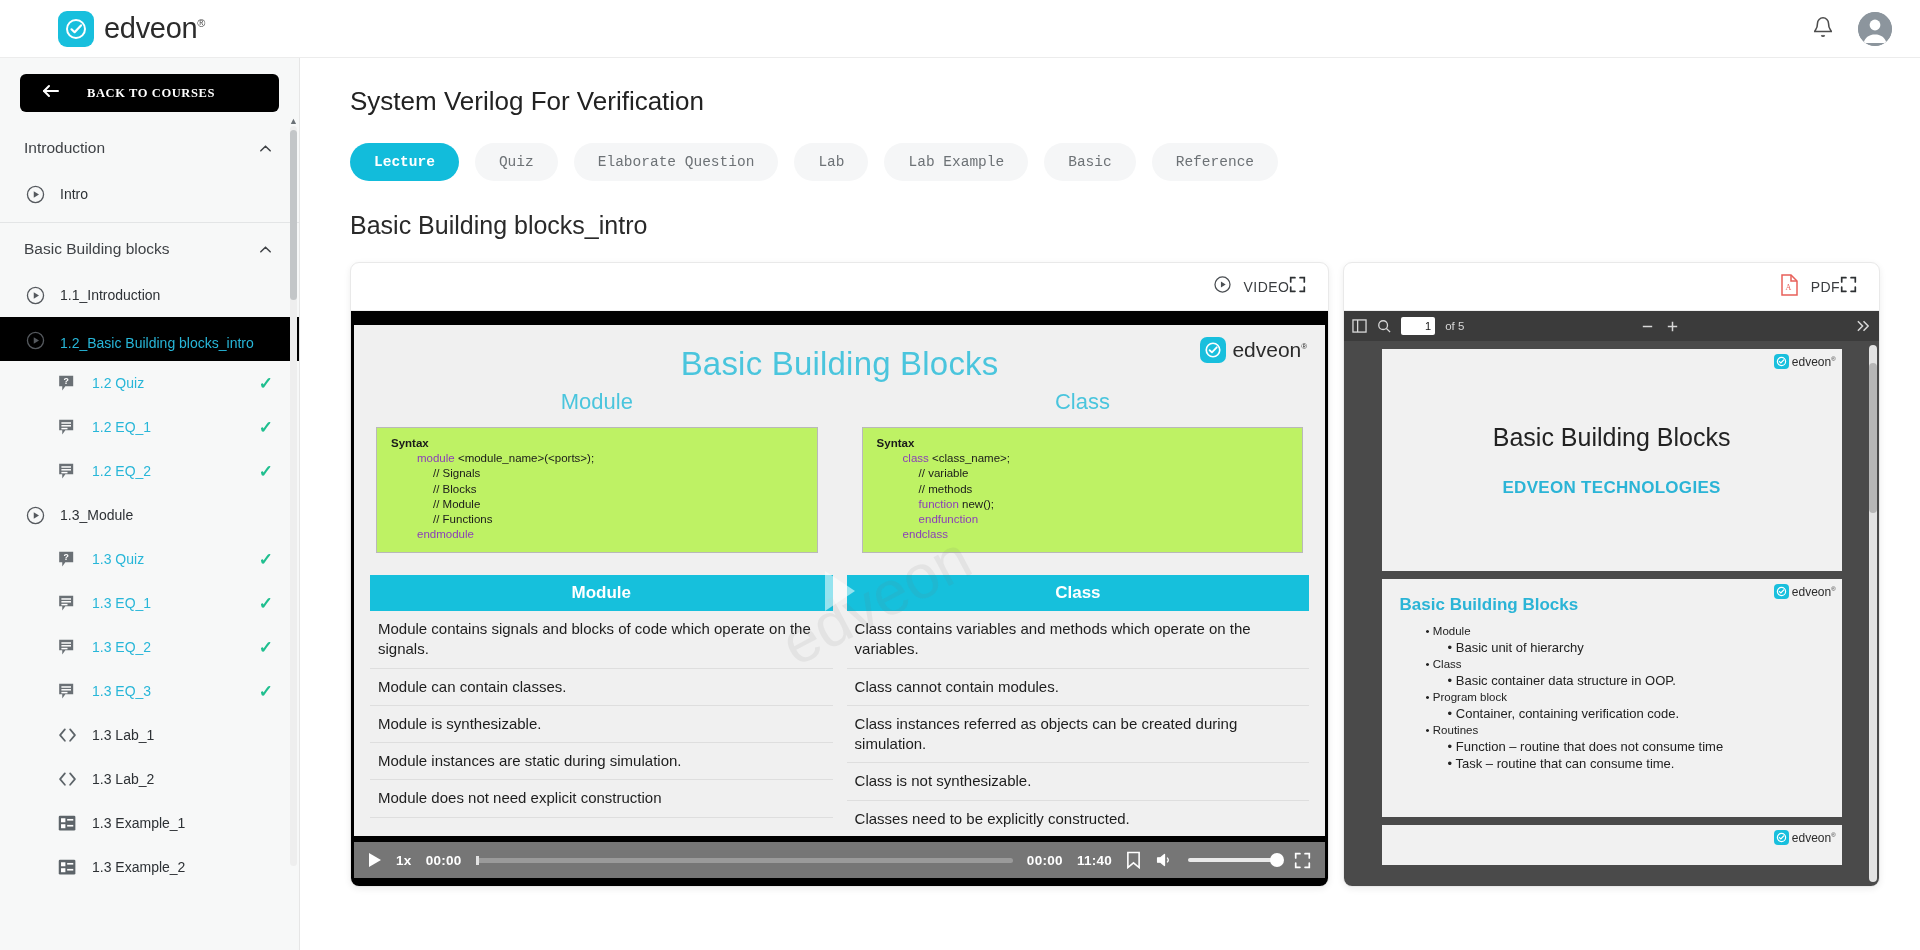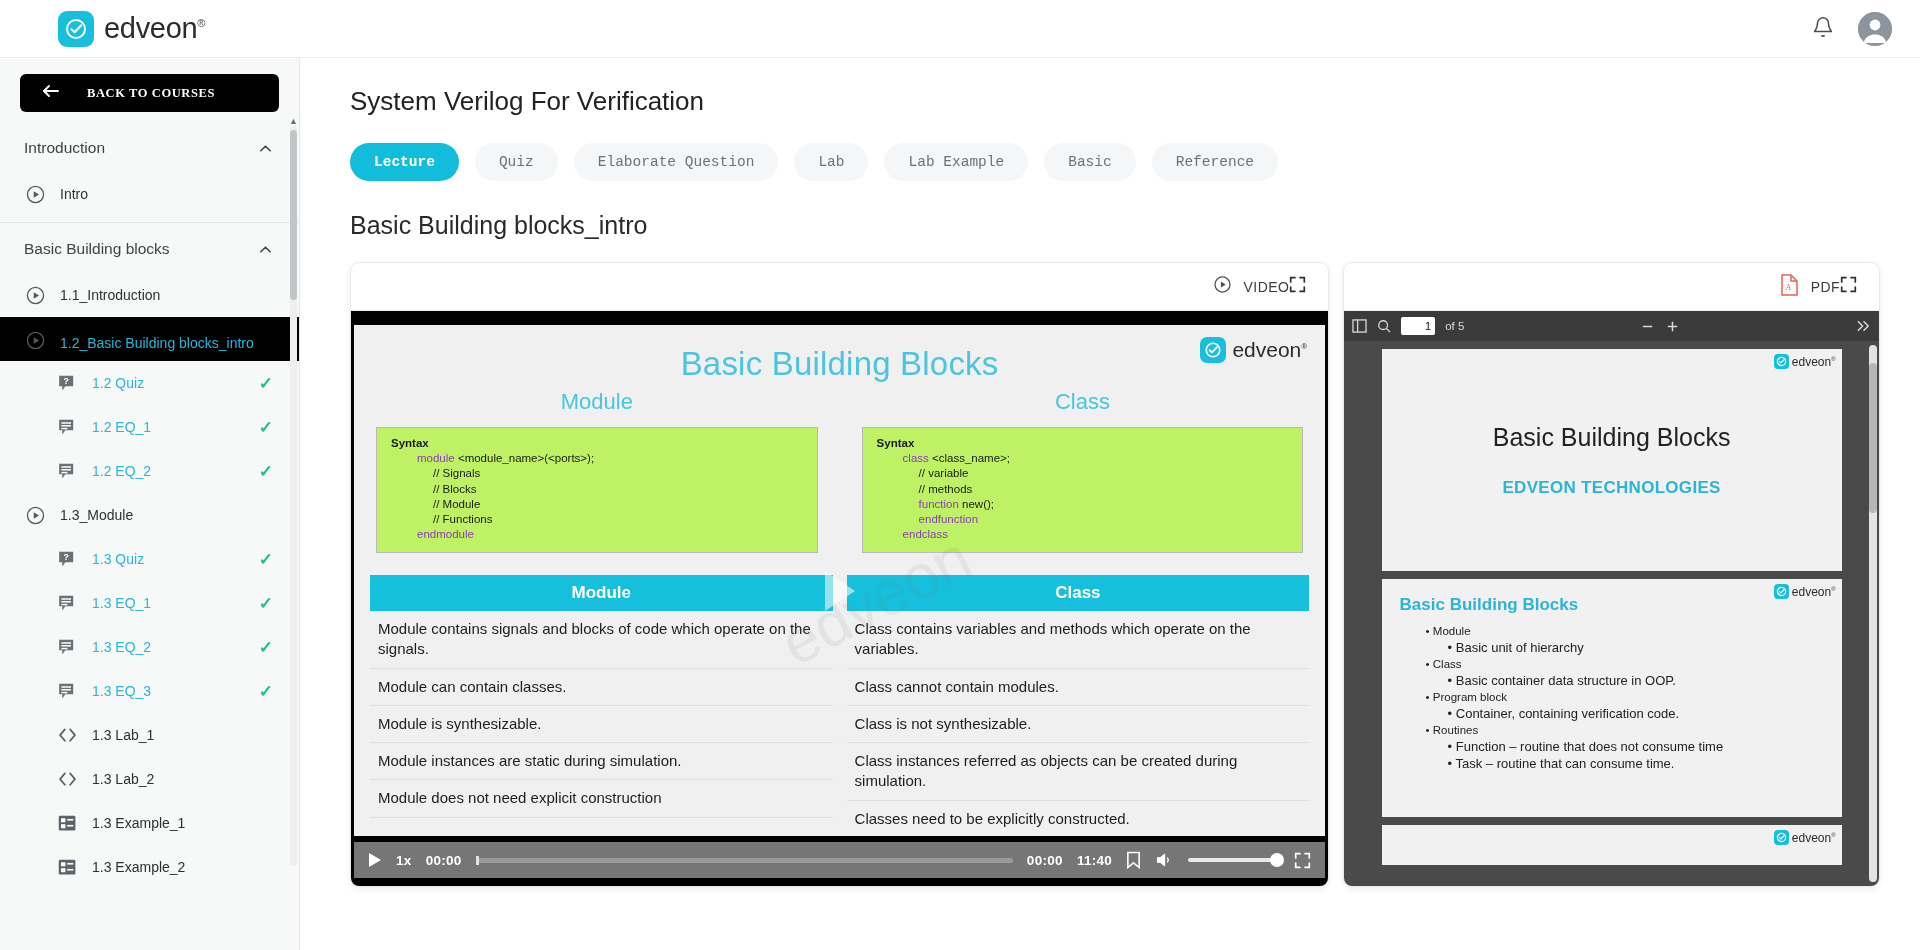--- a/index.html
+++ b/index.html
@@ -533,22 +533,22 @@
                     <div class="cmp-row">Module is synthesizable.</div>
                     <div class="cmp-row">Module instances are static during simulation.</div>
                     <div class="cmp-row">Module does not need explicit construction</div>
                   </div>
               </div>
               <div class="cmp-col">
                 <div class="cmp-head">Class</div>
                 <div id="rows-right">
                     <div class="cmp-row">Class contains variables and methods which operate on the variables.</div>
                     <div class="cmp-row">Class cannot contain modules.</div>
+                    <div class="cmp-row">Class instances referred as objects can be created during simulation.</div>
                     <div class="cmp-row">Class is not synthesizable.</div>
-                    <div class="cmp-row">Class instances referred as objects can be created during simulation.</div>
                     <div class="cmp-row">Classes need to be explicitly constructed.</div>
                   </div>
               </div>
             </div>
             <div id="play-overlay"></div>
           </div>
 
           <div id="controls">
             <span class="ctl">
               <svg width="14" height="16" viewBox="0 0 14 16">

